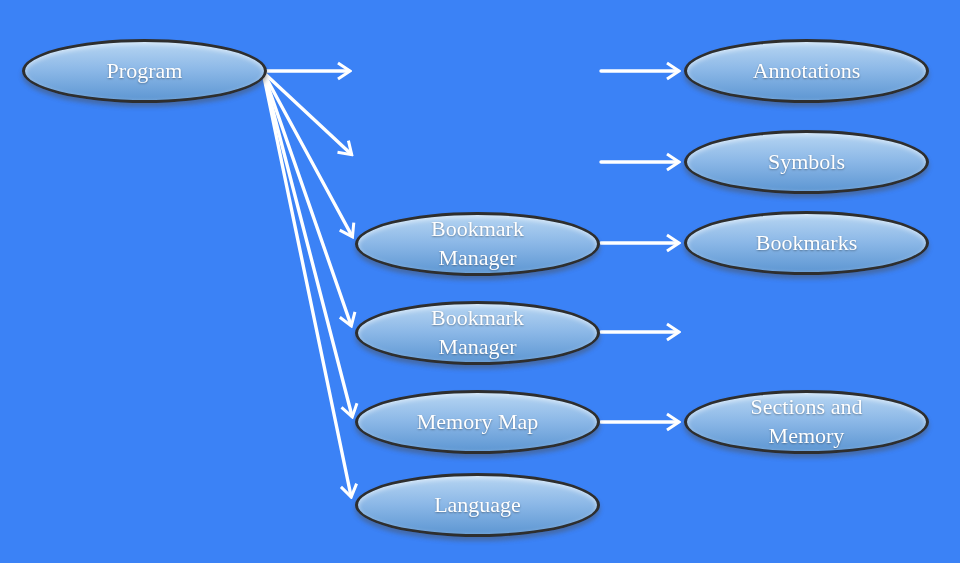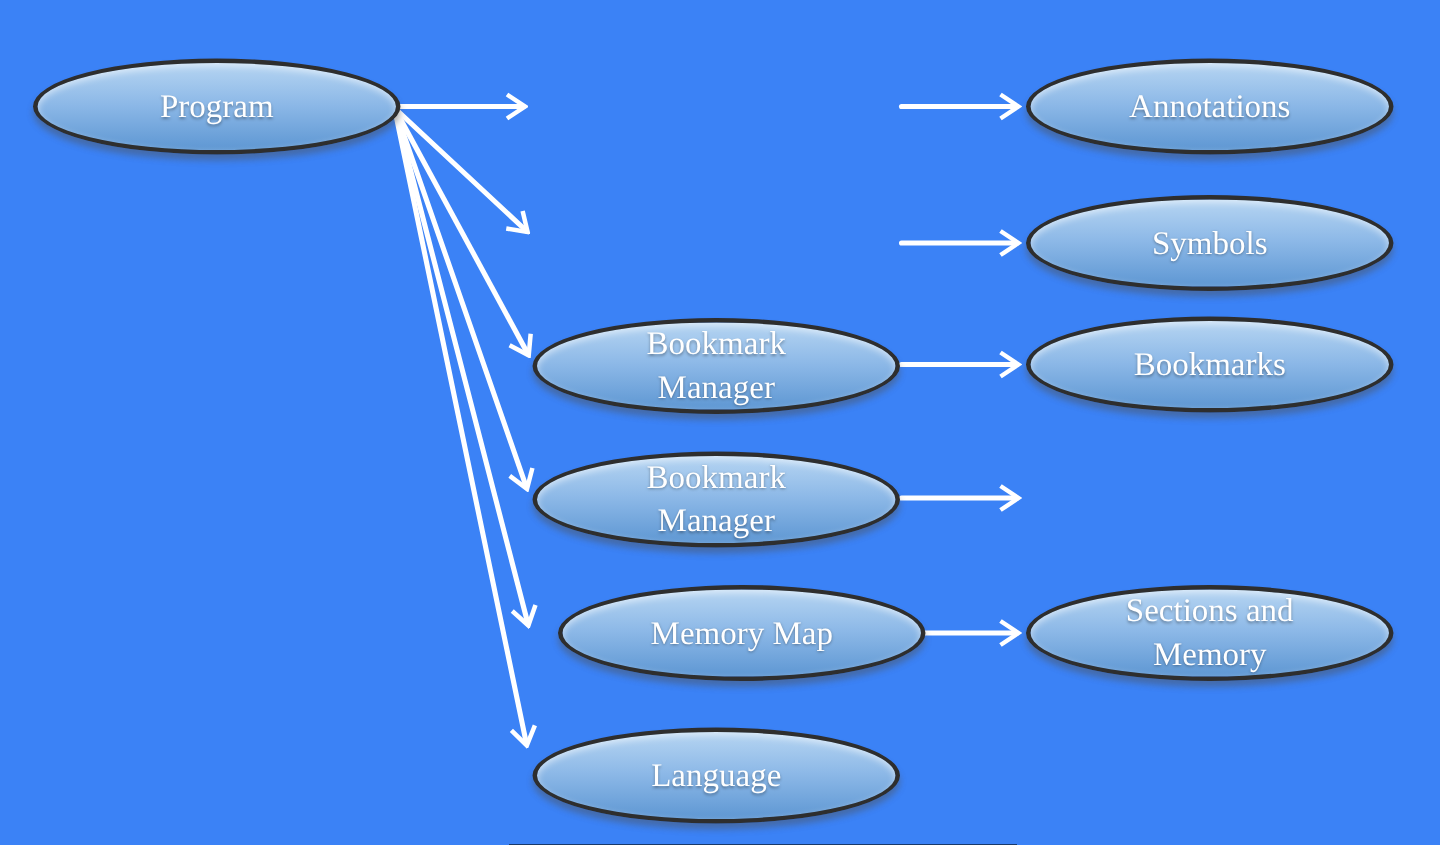--- a/index.html
+++ b/index.html
@@ -44,22 +44,22 @@
   }
   .node .label {
     max-width: 160px;
   }
   
   .n-program           { left: 22px;  top: 39px; }
   .n-listing           { left: 355px; top: 39px; }
   .n-symbol-table      { left: 355px; top: 131px; }
   .n-reference-manager { left: 355px; top: 212px; }
   .n-bookmark-manager  { left: 355px; top: 301px; }
-  .n-memory-map        { left: 372px; top: 390px; }
-  .n-language          { left: 355px; top: 485px; }
+  .n-memory-map        { left: 355px; top: 390px; }
+  .n-language          { left: 355px; top: 473px; }
   .n-annotations       { left: 684px; top: 39px; }
   .n-symbols           { left: 684px; top: 130px; }
   .n-references        { left: 684px; top: 211px; }
   .n-bookmarks         { left: 684px; top: 300px; }
   .n-sections-bytes    { left: 684px; top: 390px; }
 
   .arrows line {
     stroke: #ffffff;
     stroke-width: 3.4;
     stroke-linecap: round;

